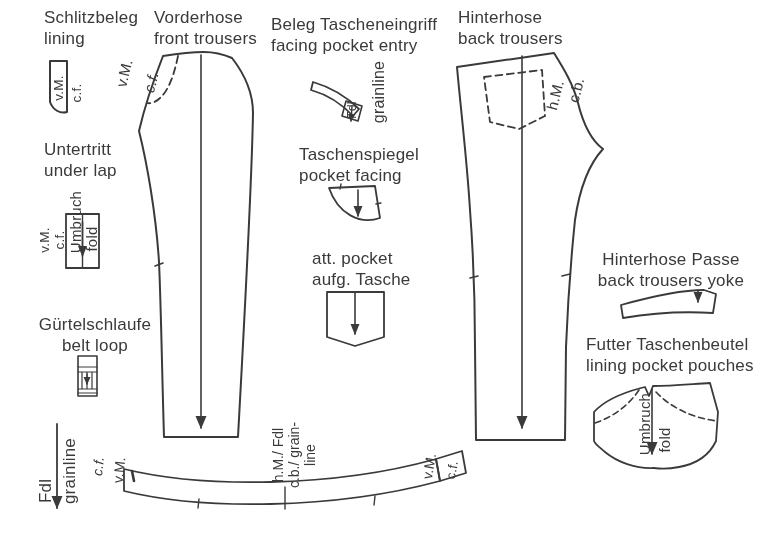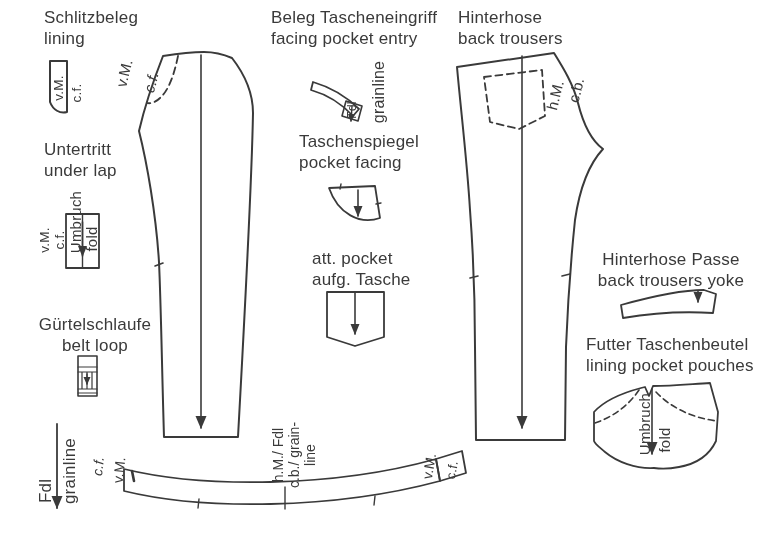--- a/index.html
+++ b/index.html
@@ -99,37 +99,41 @@
       <path stroke-width="1.6" stroke-dasharray="6 4" d="M 624,392 C 639,408 661,418 685,421"></path>
       <line stroke-width="1.6" x1="620" y1="389" x2="620" y2="454" marker-end="url(#ab)"></line>
     </g>
   </svg>
 
   <div class="lbl" style="left:12px;top:7px">
     <div>Schlitzbeleg</div>
     <div>lining</div>
   </div>
 
+  <div class="lbl" style="left:122px;top:7px">
+    <div>Vorderhose</div>
+    <div>front trousers</div>
+  </div>
 
-  <div class="lbl" style="left:239px;top:7px">
+  <div class="lbl" style="left:239px;top:14px">
     <div>Beleg Tascheneingriff</div>
     <div>facing pocket entry</div>
   </div>
 
   <div class="lbl" style="left:426px;top:7px">
     <div>Hinterhose</div>
     <div>back trousers</div>
   </div>
 
   <div class="lbl" style="left:12px;top:139px">
     <div>Untertritt</div>
     <div>under lap</div>
   </div>
 
-  <div class="lbl" style="left:267px;top:131px">
+  <div class="lbl" style="left:267px;top:144px">
     <div>Taschenspiegel</div>
     <div>pocket facing</div>
   </div>
 
   <div class="lbl" style="left:280px;top:248px">
     <div>att. pocket</div>
     <div>aufg. Tasche</div>
   </div>
 
   <div class="lbl center" style="left:6px;top:314px;width:114px">

